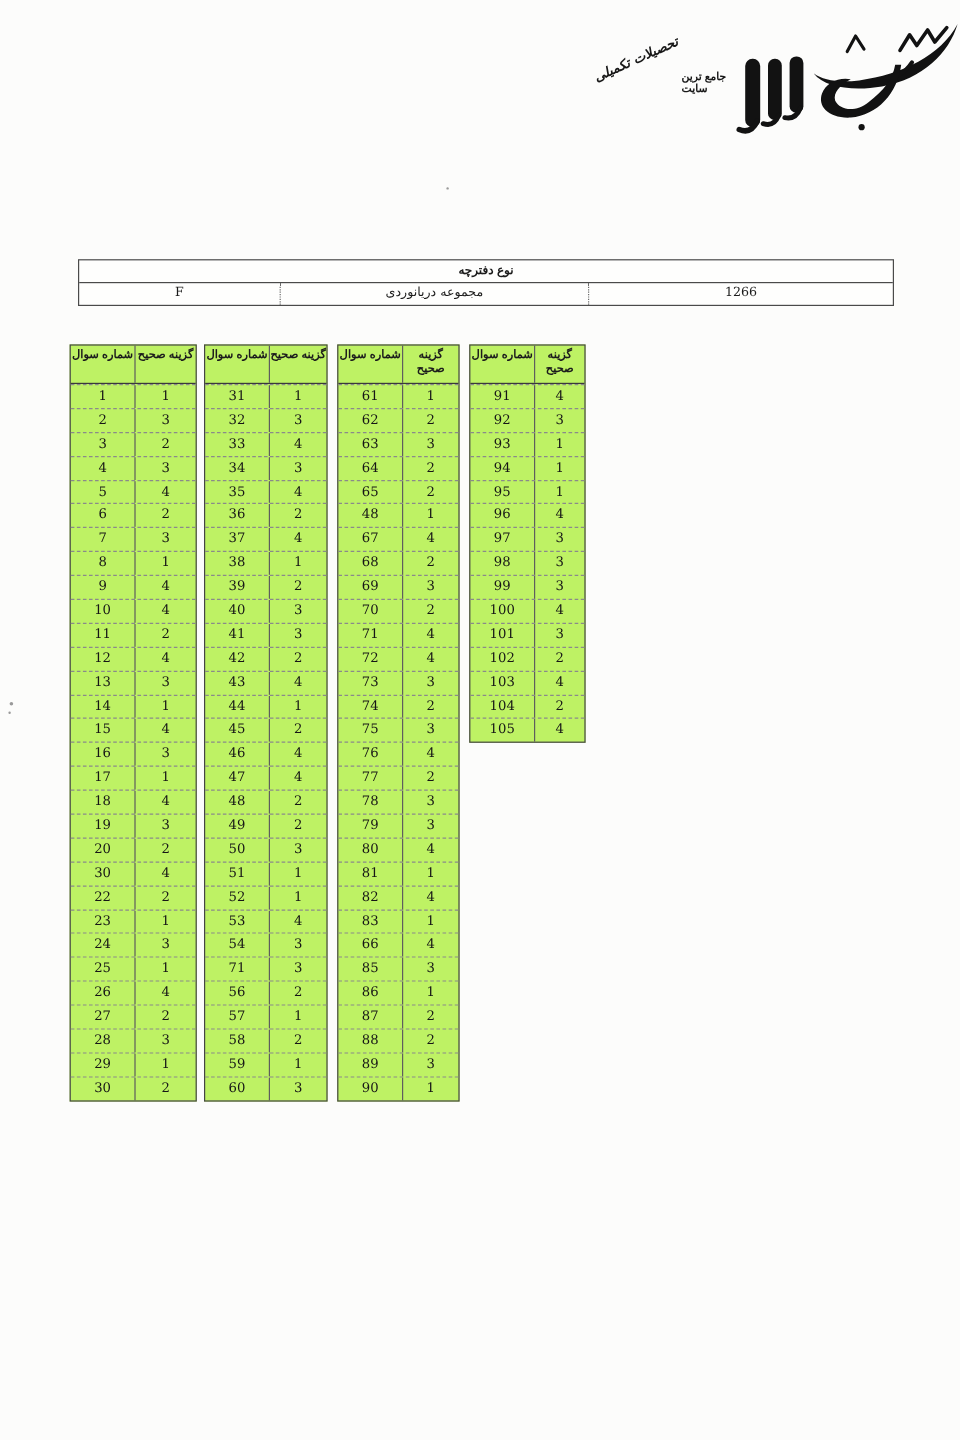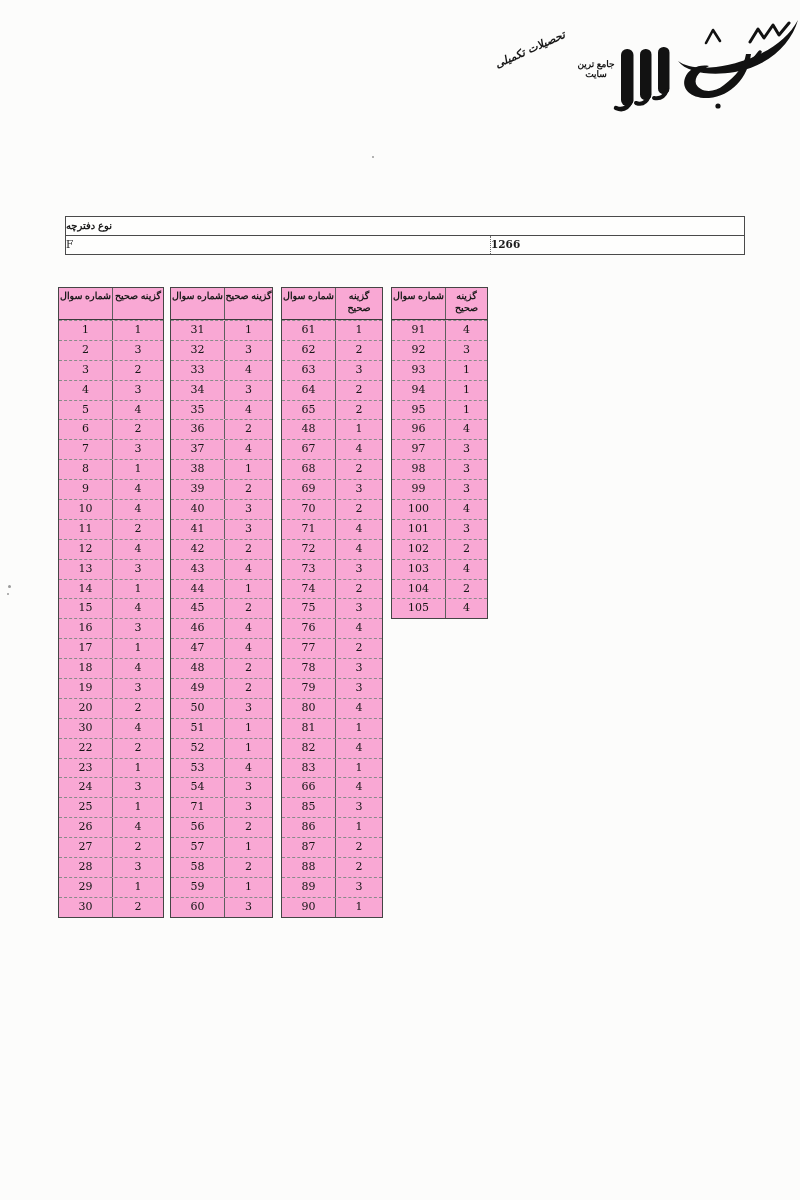--- a/index.html
+++ b/index.html
@@ -3,40 +3,40 @@
 <meta charset="utf-8">
 <style>
   html,body{margin:0;padding:0;}
   body{width:800px;height:1200px;background:#ffffff;}
   .page{position:relative;width:800px;height:1200px;background:#fcfcfb;overflow:hidden;
         font-family:"Liberation Sans",sans-serif;color:#1c1c1c;}
 
   
   .logo{position:absolute;left:420px;top:0;width:380px;height:125px;}
   .logo svg{position:absolute;left:0;top:0;}
-  .tagline-plain{position:absolute;left:568px;top:60px;width:56px;text-align:center;
+  .tagline-plain{position:absolute;left:568px;top:60px;width:56px;text-align:left;
         font-size:9px;font-weight:bold;color:#181818;direction:rtl;line-height:1.1;}
   .tagline-script{position:absolute;left:484px;top:44px;width:92px;text-align:center;
         font-size:11px;font-style:italic;font-weight:bold;color:#181818;direction:rtl;
         font-family:"DejaVu Serif",serif;transform:rotate(-24deg);line-height:1;}
 
   
   .info{position:absolute;left:65px;top:216px;width:680px;border:1.2px solid #4a4a4a;
         background:#fefefd;box-sizing:border-box;}
   .info-row{display:flex;height:18px;direction:rtl;}
   .info-row.values{border-top:1px solid #4a4a4a;}
-  .icell{box-sizing:border-box;text-align:left;line-height:17px;overflow:hidden;}
-  .icell.c-code{width:254px;border-left:1px dotted #6a6a6a;font-weight:bold;}
+  .icell{box-sizing:border-box;text-align:center;line-height:17px;overflow:hidden;}
+  .icell.c-code{width:254px;border-left:1px dotted #6a6a6a;}
   .icell.c-name{width:257px;border-left:1px dotted #6a6a6a;}
   .icell.c-type{flex:1;}
   .labels .icell{font-size:10px;font-weight:bold;}
   .values .icell{font-size:10.5px;font-family:"DejaVu Serif",serif;}
 
   
-  .anskey{position:absolute;top:287px;border:1.2px solid #454545;background:#f9a8d4;
+  .anskey{position:absolute;top:287px;border:1.2px solid #454545;background:#bef264;
         box-sizing:border-box;}
   .ahead{display:flex;height:31px;border-bottom:1px solid #3a3a3a;}
   .tcell{box-sizing:border-box;text-align:center;overflow:hidden;}
   .qcell{flex:0 0 54px;border-right:1px solid #5e5e5e;}
   .acell{flex:1;}
   .ahead .tcell{font-size:9.5px;font-weight:bold;line-height:1.3;padding-top:2px;direction:rtl;}
   .trow{display:flex;height:18.9px;border-top:1px dashed #8a8a8a;}
   .trow .tcell{font-size:11px;line-height:18.5px;font-family:"DejaVu Serif",serif;color:#161616;}
 
   
@@ -73,20 +73,21 @@
   </div>
   <div class="tagline-plain">جامع ترین سایت</div>
   <div class="tagline-script">تحصیلات تکمیلی</div>
 
   <div class="info">
     <div class="info-row labels">
       <div class="icell c-type" dir="rtl">نوع دفترچه</div>
     </div>
     <div class="info-row values">
       <div class="icell c-code">1266</div>
+      <div class="icell c-name" dir="rtl">مجموعه دریانوردی</div>
       <div class="icell c-type">F</div>
     </div>
   </div>
 
   <div class="anskey" style="left:58px;width:106px;">
     <div class="ahead">
       <div class="tcell qcell">شماره سوال</div>
       <div class="tcell acell">گزینه صحیح</div>
     </div>
     <div>

